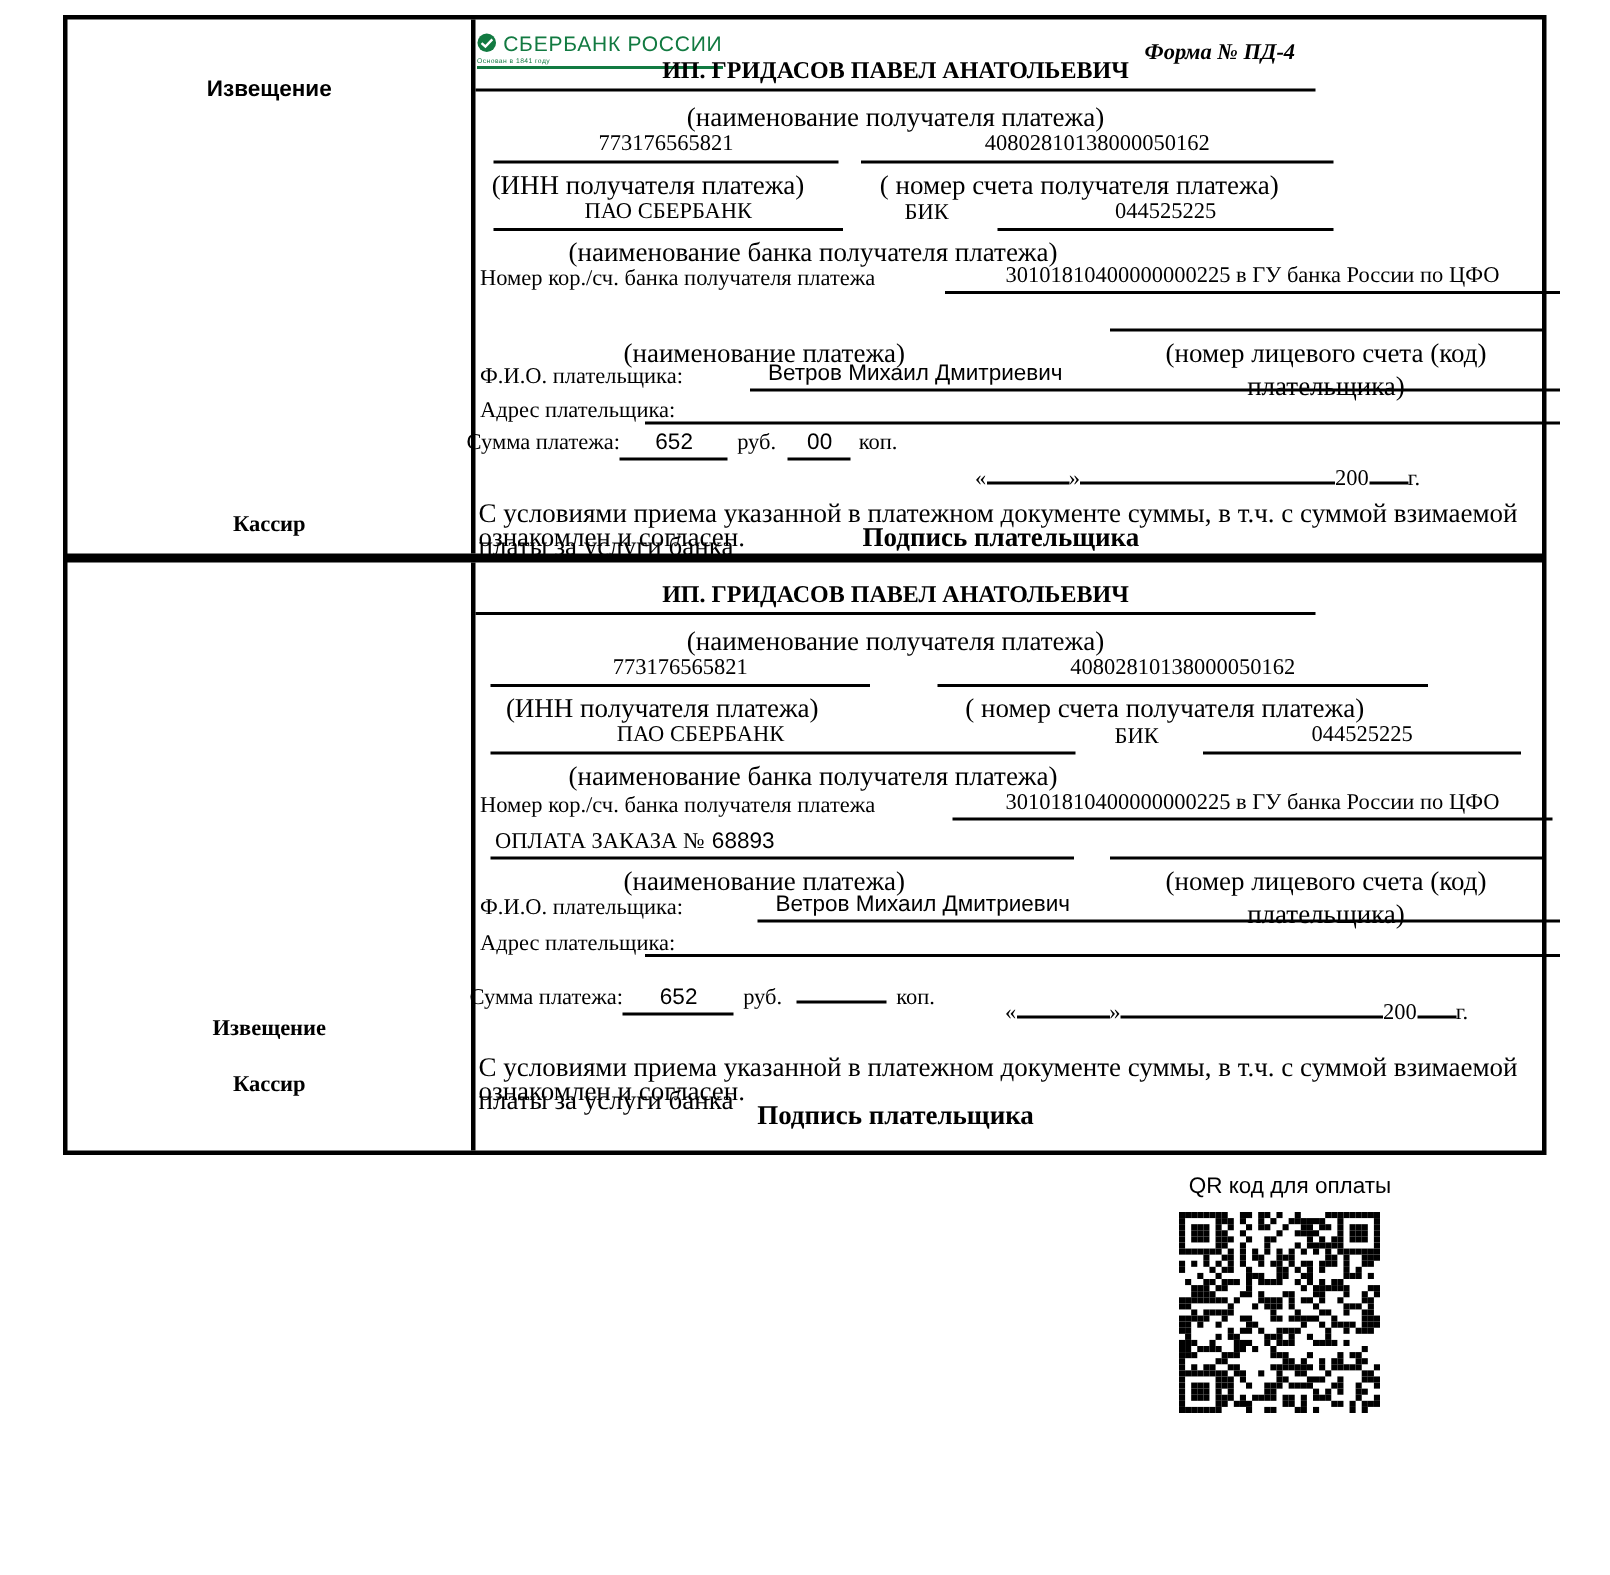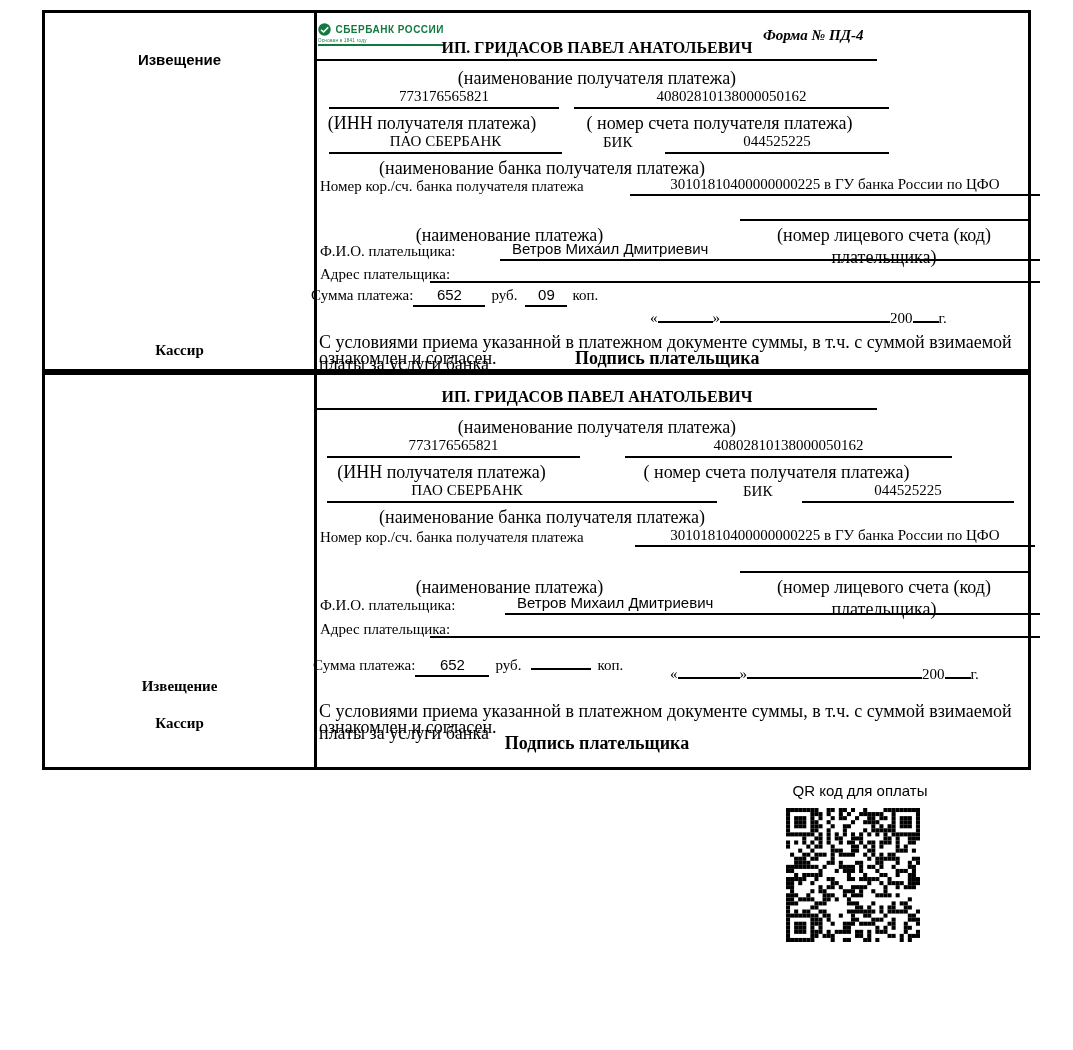--- a/index.html
+++ b/index.html
@@ -16,21 +16,21 @@
   .bb  { border-bottom:2px solid #000; }
   .slip { position:absolute; left:42px; width:989px; border:3px solid #000; background:#fff; }
   #notice { top:10px; height:362px; }
   #receipt { top:372px; height:398px; }
   .divider { position:absolute; left:269px; top:0; bottom:0; width:3px; background:#000; }
   .leftcol-title { position:absolute; left:0; width:269px; text-align:center; font-size:15px; font-weight:bold; }
   .vbox { display:inline-block; border-bottom:2px solid #000; text-align:center; vertical-align:baseline; }
   .dline { display:inline-block; border-bottom:2px solid #000; height:15px; vertical-align:baseline; }
   .fieldbox { height:22px; overflow:hidden;margin-left:12px; }
   .logo { border-bottom:2px solid #127a41; padding-bottom:1px; color:#127a41; }
-  .logo .logo-text { font-size:10px; font-weight:bold; letter-spacing:0.5px; vertical-align:middle; }
+  .logo .logo-text { font-size:14px; font-weight:normal; letter-spacing:0.5px; vertical-align:middle; }
   .logo-tagline { font-size:4.5px; color:#127a41; letter-spacing:0.3px; }
   .qr-label { font-size:15px; }
   svg.qr { display:block; }
 </style>
 </head>
 <body>
 
 <div class="page">
 
   <section class="slip" id="notice">
@@ -68,21 +68,21 @@
     <div class="abs bb" style="left:695px; top:187px; width:288px; height:21px;"></div>
     <div class="abs ser lbl ctr" style="left:272px; top:212px; width:385px;">(наименование платежа)</div>
     <div class="abs ser lbl ctr" style="left:695px; top:212px; width:288px;">(номер лицевого счета (код) плательщика)</div>
 
     <div class="abs ser txt" style="left:275px; top:229px;">Ф.И.О. плательщика:</div>
     <div class="abs san txt bb fieldbox" style="left:443px; top:227px; width:540px; height:21px; padding-left:12px;">Ветров Михаил Дмитриевич</div>
     <div class="abs ser txt" style="left:275px; top:252px;">Адрес плательщика:</div>
     <div class="abs bb fieldbox" style="left:373px; top:250px; width:610px; height:20px;"></div>
 
     <div class="abs" style="left:266px; top:273px;">
-      <span class="ser txt">Сумма платежа:</span><span class="vbox san txt" style="width:72px;">652</span><span class="ser txt" style="margin-left:6px;">руб.</span><span class="vbox san txt" style="width:42px; margin-left:8px;">09</span><span class="ser txt" style="margin-left:5px;">коп.</span>
+      <span class="ser txt">Сумма платежа:</span><span class="vbox san txt" style="width:72px;">652</span><span class="ser txt" style="margin-left:6px;">руб.</span><span class="vbox san txt" style="width:42px; margin-left:8px;">00</span><span class="ser txt" style="margin-left:5px;">коп.</span>
     </div>
 
     <div class="abs ser txt" style="left:605px; top:295px;">
       <span>«</span><span class="dline" style="width:55px;"></span><span>»</span><span class="dline" style="width:170px;"></span><span>200</span><span class="dline" style="width:26px;"></span><span>г.</span>
     </div>
 
     <div class="abs ser lbl" style="left:274px; top:319px; width:700px;">С условиями приема указанной в платежном документе суммы, в т.ч. с суммой взимаемой платы за услуги банка</div>
     <div class="abs ser lbl" style="left:274px; top:335px;">ознакомлен и согласен.</div>
     <div class="abs ser lbl b" style="left:530px; top:335px;">Подпись плательщика</div>
   </section>
@@ -101,20 +101,23 @@
     <div class="abs ser lbl ctr" style="left:568px; top:87px; width:327px;">( номер счета получателя платежа)</div>
 
     <div class="abs ser txt ctr bb fieldbox" style="left:270px; top:106px; width:390px; padding-right:110px;">ПАО СБЕРБАНК</div>
     <div class="abs ser txt" style="left:698px; top:107px;">БИК</div>
     <div class="abs ser txt ctr bb fieldbox" style="left:745px; top:106px; width:212px;">044525225</div>
     <div class="abs ser lbl ctr" style="left:272px; top:132px; width:450px;">(наименование банка получателя платежа)</div>
 
     <div class="abs ser txt" style="left:275px; top:153px;">Номер кор./сч. банка получателя платежа</div>
     <div class="abs ser txt ctr bb fieldbox" style="left:578px; top:151px; width:400px; height:21px;">30101810400000000225 в ГУ банка России по ЦФО</div>
 
+    <div class="abs bb fieldbox" style="left:270px; top:177px; width:389px; height:21px; padding-left:3px;">
+      <span class="ser txt">ОПЛАТА ЗАКАЗА №</span><span class="san txt" style="margin-left:5px;">68893</span>
+    </div>
     <div class="abs bb" style="left:695px; top:177px; width:288px; height:21px;"></div>
     <div class="abs ser lbl ctr" style="left:270px; top:202px; width:389px;">(наименование платежа)</div>
     <div class="abs ser lbl ctr" style="left:695px; top:202px; width:288px;">(номер лицевого счета (код) плательщика)</div>
 
     <div class="abs ser txt" style="left:275px; top:221px;">Ф.И.О. плательщика:</div>
     <div class="abs san txt bb fieldbox" style="left:448px; top:219px; width:535px; height:21px; padding-left:12px;">Ветров Михаил Дмитриевич</div>
     <div class="abs ser txt" style="left:275px; top:245px;">Адрес плательщика:</div>
     <div class="abs bb fieldbox" style="left:373px; top:243px; width:610px; height:20px;"></div>
 
     <div class="abs" style="left:268px; top:281px;">

